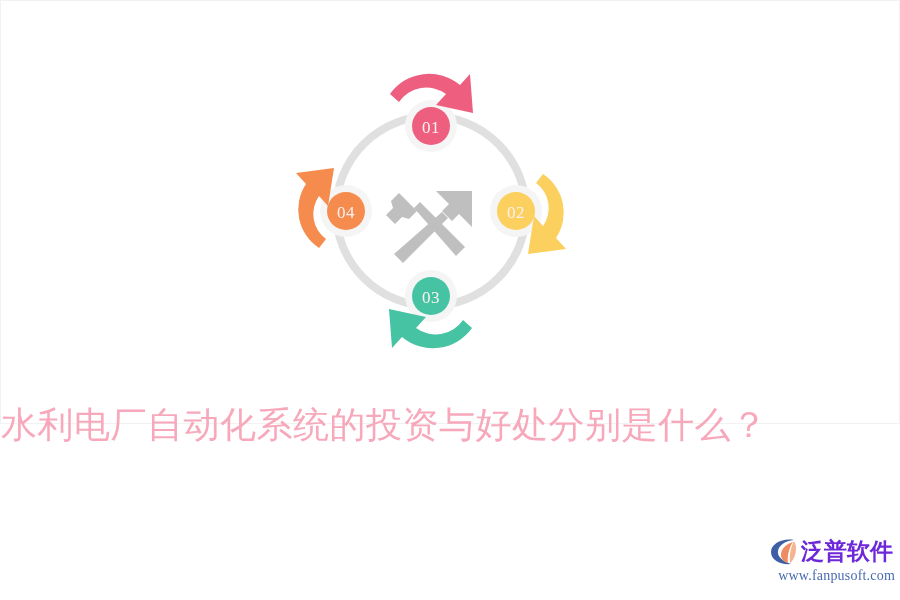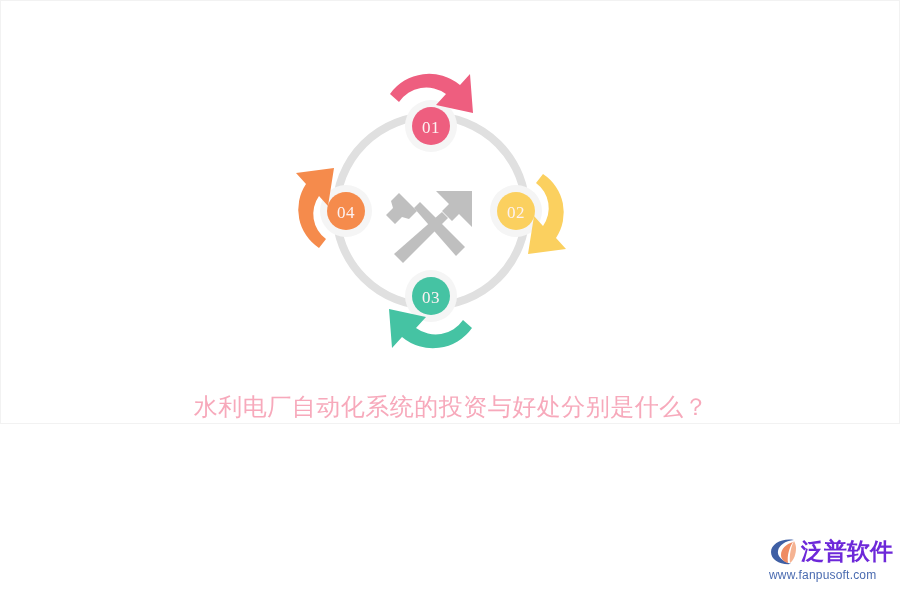--- a/index.html
+++ b/index.html
@@ -45,25 +45,25 @@
     fill: #fdf2f2;
     text-anchor: middle;
     dominant-baseline: central;
     letter-spacing: 0.5px;
   }
 
   
   #page-title {
     position: absolute;
     left: 0;
-    top: 386px;
+    top: 404px;
     width: 900px;
-    text-align: center;
+    text-align: left;
     font-family: "Liberation Serif", serif;
-    font-size: 24px;
+    font-size: 36px;
     line-height: 40px;
     color: #f7a9bb;
     letter-spacing: 0.5px;
     white-space: nowrap;
   }
 
   
   #brand-logo {
     position: absolute;
     left: 768px;
@@ -85,26 +85,26 @@
   #brand-logo .logo-name {
     font-family: "DejaVu Sans", sans-serif;
     font-size: 23px;
     font-weight: bold;
     color: #6d28d9;
     letter-spacing: 0px;
     line-height: 30px;
     white-space: nowrap;
   }
   #brand-logo .logo-url {
-    font-family: Liberation Sans, sans-serif;
-    font-size: 12px;
+    font-family: Liberation Serif, serif;
+    font-size: 14px;
     color: #4a6bb0;
     letter-spacing: 0.2px;
     margin-top: 1px;
-    text-align: left;
+    text-align: right;
     white-space: nowrap;
   }
 </style>
 </head>
 <body>
 
 <div id="canvas">
 
   <div id="cycle-diagram">
     <svg viewBox="0 0 330 330" xmlns="http://www.w3.org/2000/svg">

